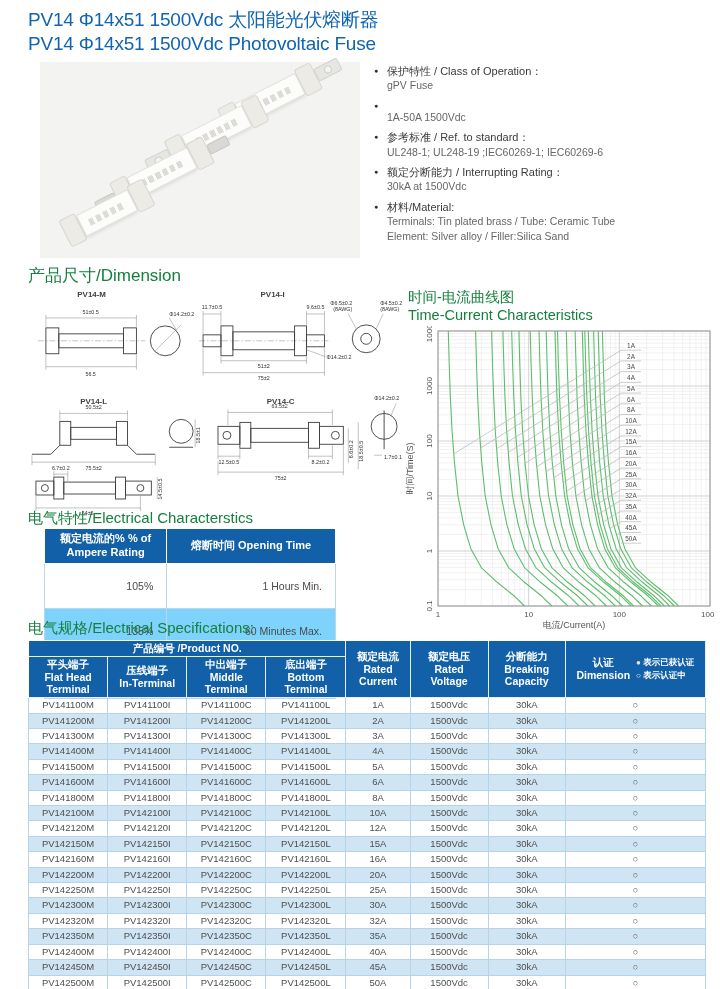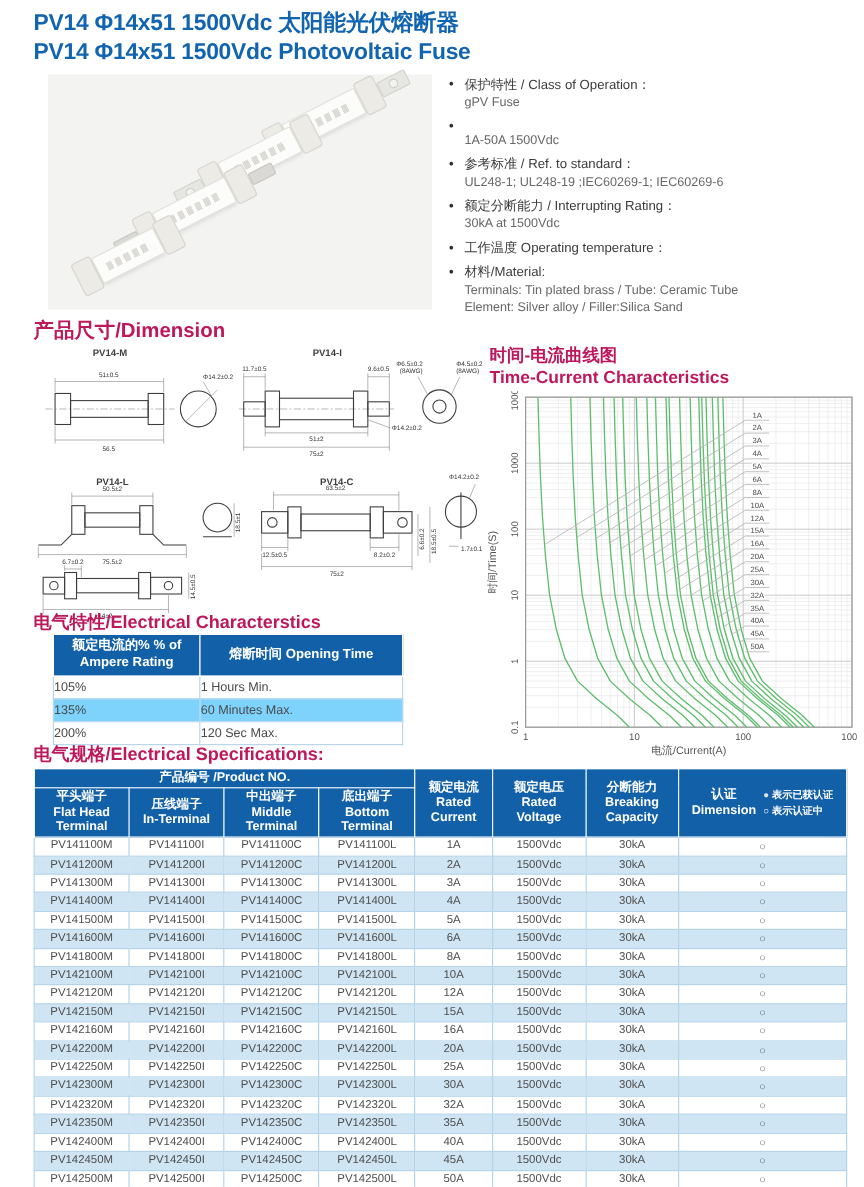--- a/index.html
+++ b/index.html
@@ -1,22 +1,22 @@
 <!DOCTYPE html>
 <html><head>
 <meta charset="utf-8">
 <style>
   html,body{margin:0;padding:0}
   body{width:720px;height:989px;position:relative;background:#fff;overflow:hidden;
        font-family:"Liberation Sans",sans-serif;color:#444}
   .abs{position:absolute}
 
   
-  .page-title{left:28px;top:8px;color:#1164af;font-weight:bold;font-size:19px;line-height:1.28;letter-spacing:-0.2px}
-  .sec-title{color:#be185d;font-weight:bold}
+  .page-title{left:28px;top:8px;color:#1164af;font-weight:normal;font-size:19px;line-height:1.28;letter-spacing:-0.2px}
+  .sec-title{color:#15803d;font-weight:normal}
   #dim-title{left:28px;top:264px;font-size:17px}
   #chart-title{left:408px;top:288px;font-size:14.5px;line-height:1.25}
   #char-title{left:28px;top:509px;font-size:15px}
   #spec-title{left:28px;top:619px;font-size:15px}
 
   
   #photo{left:40px;top:62px;width:320px;height:196px;background:#f3f3f1}
   .fuse{position:absolute;display:flex;align-items:center;transform:rotate(-27deg)}
   .fuse .tab{width:24px;height:12px;background:#e6e6e2;border:1px solid #d3d3cf;border-radius:2px;position:relative}
   .fuse .tab .hole{position:absolute;width:6px;height:6px;border-radius:50%;background:#f3f3f1;border:1px solid #cfcfcb;left:8px;top:2px}
@@ -42,22 +42,22 @@
   .lt{stroke:#777;stroke-width:0.45;fill:none}
   .cl{stroke:#888;stroke-width:0.5;stroke-dasharray:6 2 1.5 2;fill:none}
 
   
   #chart{left:402px;top:326px;width:312px;height:308px}
 
   
   #char-table{left:44px;top:528px;width:292px;border-collapse:collapse;table-layout:fixed}
   #char-table th{background:#1160a8;color:#fff;font-size:11px;font-weight:bold;line-height:1.25;
                  border:1px solid #fff;padding:3px 0;text-align:center}
-  #char-table td{font-size:10.5px;color:#4a4a4a;text-align:left;height:18px;
-                 border:1px solid #b9d6ea;padding:0}
+  #char-table td{font-size:10.5px;color:#4a4a4a;text-align:right;height:18px;
+                 border:1px solid #b9d6ea;padding:13px}
   #char-table tr.alt td{background:#7dd3fc}
   #char-table{border:1px solid #8fbcdc}
 
   
   #spec-table{left:28px;top:640px;width:678px;border-collapse:collapse;table-layout:fixed;border:1px solid #74abd4}
   #spec-table th{background:#1160a8;color:#fff;font-weight:bold;font-size:10.5px;line-height:1.22;
                  border:1px solid rgba(255,255,255,0.9);padding:1px 0;text-align:center}
   #spec-table td{font-size:9.5px;color:#4e4e4e;text-align:center;height:14.4px;line-height:14.4px;
                  padding:0;border:1px solid #b5d4ea;white-space:nowrap;overflow:hidden}
   #spec-table tr.alt td{background:#cfe5f3}
@@ -141,24 +141,20 @@
     <div class="feat-val">UL248-1; UL248-19 ;IEC60269-1; IEC60269-6</div>
   </div>
   <div class="feat">
     <div class="feat-head">
         <span class="bullet">●</span>
         <span>额定分断能力 / Interrupting Rating：</span>
       </div>
     <div class="feat-val">30kA at 1500Vdc</div>
   </div>
   <div class="feat">
-    <div class="feat-head">
-        <span class="bullet">●</span>
-        <span>工作温度 Operating temperature：</span>
-      </div>
   </div>
   <div class="feat">
     <div class="feat-head">
         <span class="bullet">●</span>
         <span>材料/Material:</span>
       </div>
     <div class="feat-val">Terminals: Tin plated brass / Tube: Ceramic Tube</div>
     <div class="feat-val">Element: Silver alloy / Filler:Silica Sand</div>
   </div>
 </div>

